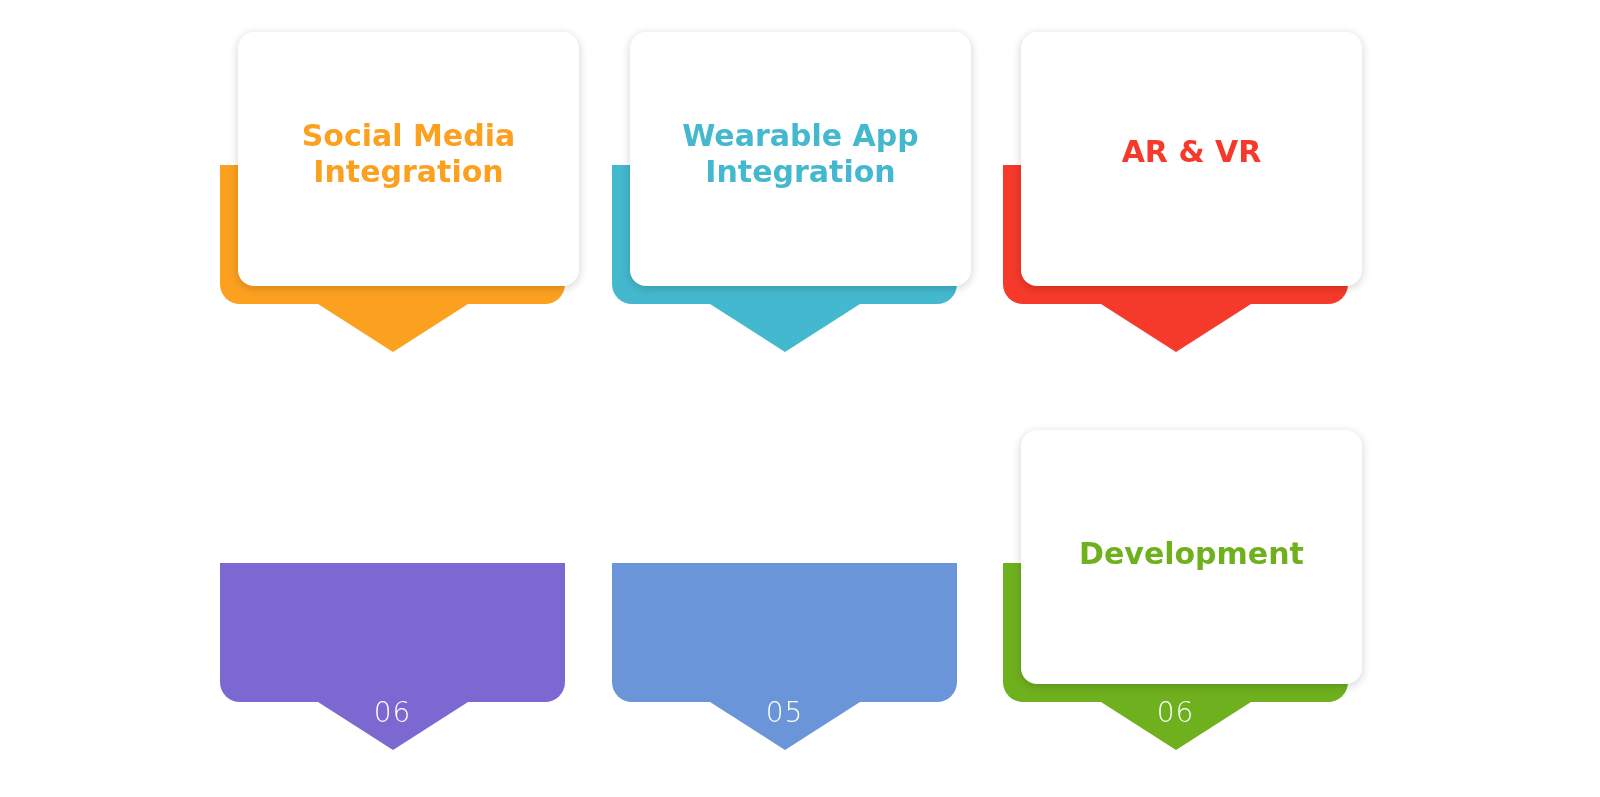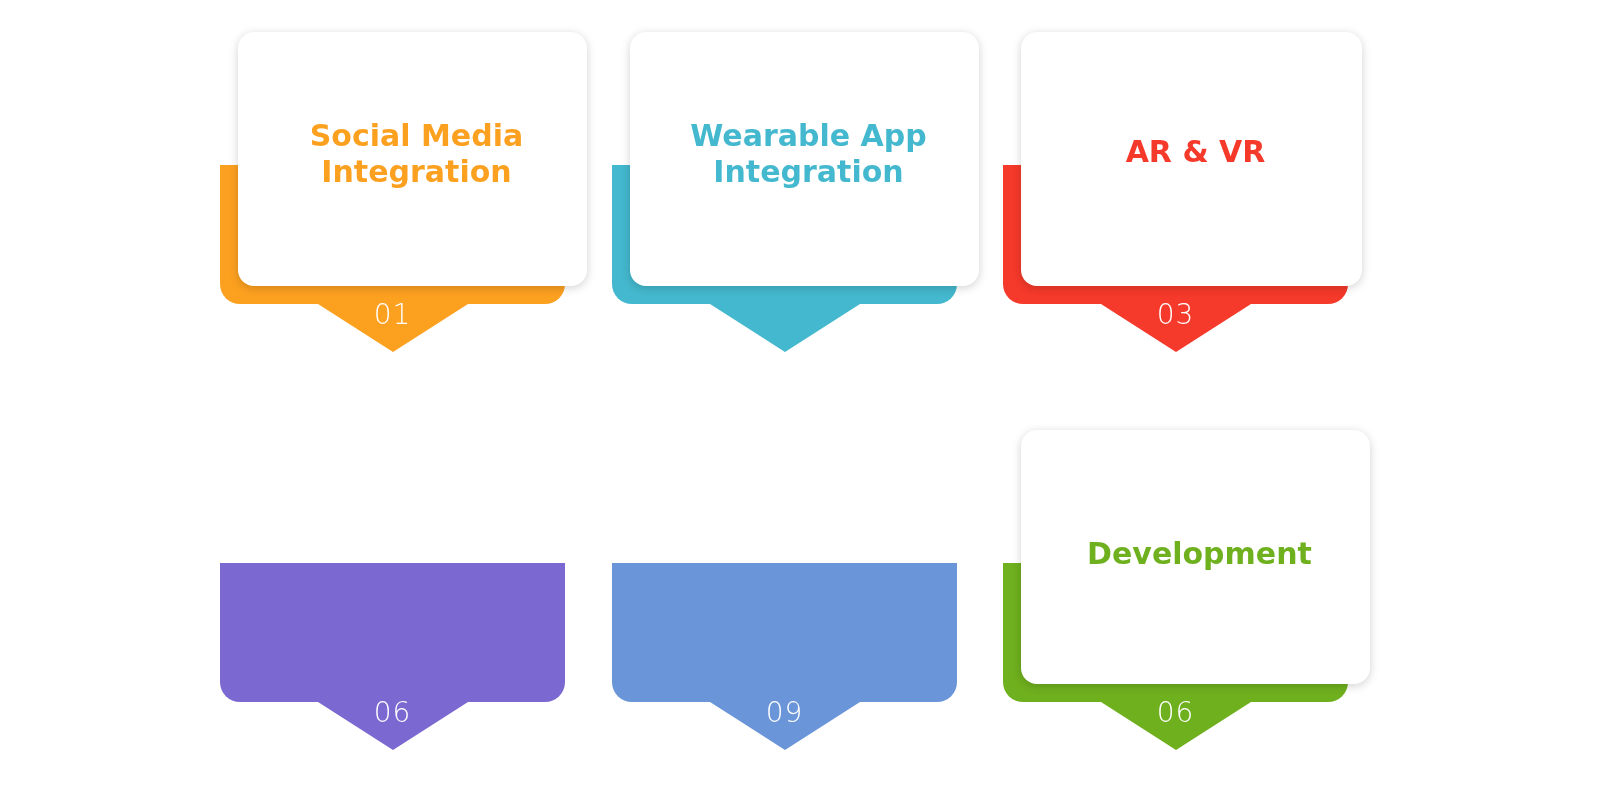--- a/index.html
+++ b/index.html
@@ -6,63 +6,61 @@
   body { width:1600px; height:797px; position:relative; overflow:hidden;
          font-family:"DejaVu Sans", "Liberation Sans", sans-serif; }
   .item { position:absolute; width:345px; height:330px; }
   .band { position:absolute; left:0; width:345px; height:139px; top:133px;
           border-radius:0 0 20px 20px; }
   .arrow { position:absolute; left:98px; top:272px; width:150px; height:48px;
            clip-path:polygon(0 0, 100% 0, 50% 100%); }
   .card { position:absolute; left:18px; top:0; width:341px; height:254px;
           background:#fff; border-radius:16px;
           box-shadow:0 2px 10px rgba(0,0,0,0.18);
-          display:flex; align-items:center; justify-content:center;padding-left:8px; }
+          display:flex; align-items:center; justify-content:center; }
   .title { font-weight:bold; font-size:30px; line-height:36px; text-align:center;
            padding:0 14px; }
   .num { position:absolute; left:0; width:345px; top:266px; text-align:center;
          color:#fff; font-size:28px; font-weight:300; letter-spacing:1px;
          font-family:"DejaVu Sans", sans-serif; }
 </style>
 </head>
 <body>
 
 <div id="diagram">
   <div class="item" style="left: 220px; top: 32px;">
     <div class="band" style="background: rgb(252, 160, 32);"></div>
     <div class="arrow" style="background: rgb(252, 160, 32);"></div>
-    <div class="num">01</div>
     <div class="card">
       <div class="title" style="color: rgb(252, 160, 32); margin-top: -10px;">Social Media Integration</div>
     </div>
   </div>
   <div class="item" style="left: 612px; top: 32px;">
     <div class="band" style="background: rgb(68, 184, 206);"></div>
     <div class="arrow" style="background: rgb(68, 184, 206);"></div>
     <div class="card">
       <div class="title" style="color: rgb(68, 184, 206); margin-top: -10px;">Wearable App Integration</div>
     </div>
   </div>
   <div class="item" style="left: 1003px; top: 32px;">
     <div class="band" style="background: rgb(245, 57, 42);"></div>
     <div class="arrow" style="background: rgb(245, 57, 42);"></div>
-    <div class="num">03</div>
     <div class="card" style="align-items:flex-start; padding-top:112px; box-sizing:border-box;">
       <div class="title" style="color: rgb(245, 57, 42); margin-top: -10px;">AR &amp; VR</div>
     </div>
   </div>
   <div class="item" style="left: 220px; top: 430px;">
     <div class="band" style="background: rgb(123, 104, 209);"></div>
     <div class="arrow" style="background: rgb(123, 104, 209);"></div>
     <div class="num">06</div>
   </div>
   <div class="item" style="left: 612px; top: 430px;">
     <div class="band" style="background: rgb(106, 149, 216);"></div>
     <div class="arrow" style="background: rgb(106, 149, 216);"></div>
-    <div class="num">09</div>
+    <div class="num">05</div>
   </div>
   <div class="item" style="left: 1003px; top: 430px;">
     <div class="band" style="background: rgb(111, 176, 30);"></div>
     <div class="arrow" style="background: rgb(111, 176, 30);"></div>
     <div class="num">06</div>
     <div class="card">
       <div class="title" style="color: rgb(111, 176, 30); margin-top: -6px;">Development</div>
     </div>
   </div>
 </div>

